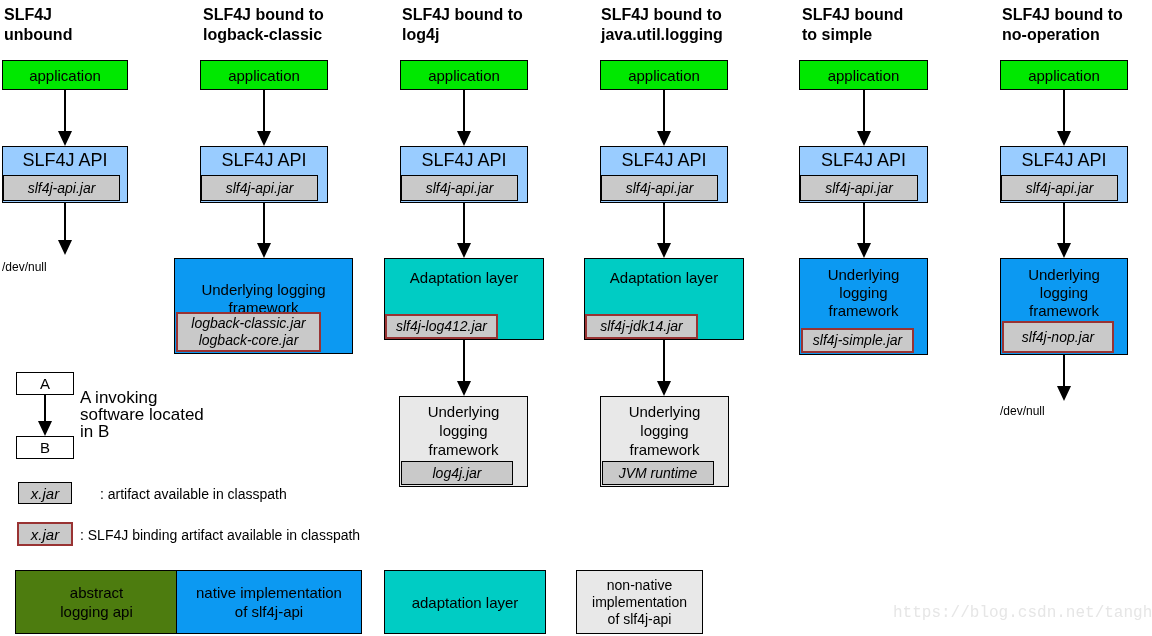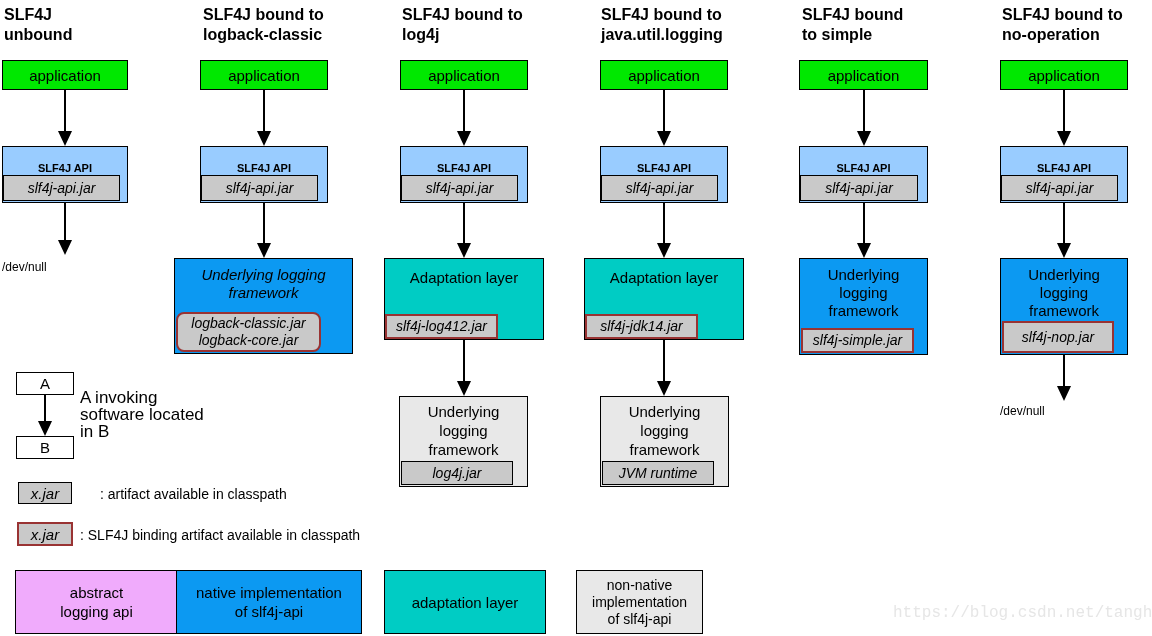--- a/index.html
+++ b/index.html
@@ -4,21 +4,21 @@
 <style>
   html,body{margin:0;padding:0;background:#fff;}
   body{font-family:"Liberation Sans","DejaVu Sans",sans-serif;color:#000;}
   #stage{position:relative;width:1152px;height:636px;background:#fff;overflow:hidden;}
   .pre{white-space:pre-line;}
   .title{position:absolute;top:5px;font-weight:bold;font-size:16px;line-height:20px;white-space:pre-line;}
   .box{position:absolute;border:1px solid #000;box-sizing:border-box;text-align:center;font-size:15px;}
   .center{display:flex;align-items:center;justify-content:center;}
   .app{background:#00e800;}
   .api{background:#99ccff;}
-  .api .lbl{display:block;padding-top:12px;font-size:11px;font-weight:bold;}
+  .api .lbl{display:block;padding-top:4px;font-size:18px;}
   .fw-blue{background:#0c99f2;}
   .fw-gray{background:#e8e8e8;}
   .adapt{background:#00ccc4;}
   .lbl{display:block;line-height:18px;}
   .jar{position:absolute;border:1px solid #000;background:#c9c9c9;font-style:italic;font-size:14px;display:flex;align-items:center;justify-content:center;box-sizing:border-box;line-height:17px;}
   .jar.binding{border:2px solid #993333;}
   .sink{position:absolute;font-weight:normal;font-size:12px;}
   .arrow{position:absolute;width:16px;transform:translateX(-8px);}
   .arrow .al{position:absolute;left:7px;top:0;bottom:13px;width:0;border-left:2px solid #000;}
   .arrow .ah{position:absolute;left:1px;bottom:0;width:0;height:0;border-left:7px solid transparent;border-right:7px solid transparent;border-top:15px solid #000;}
@@ -64,23 +64,23 @@
       </div>
     <div class="box api" style="left:200px;top:146px;width:128px;height:57px;">
       <span class="lbl">SLF4J API</span>
       <span class="jar" style="left:0;bottom:1px;width:117px;height:26px;">slf4j-api.jar</span>
     </div>
     <div class="arrow" style="left:264px;top:203px;height:55px;">
         <i class="al"></i>
         <i class="ah"></i>
       </div>
     <div class="box fw-blue" style="left:174px;top:258px;width:179px;height:96px;">
-      <span class="lbl pre" style="padding-top:7px;font-style:italic;">Underlying logging
-framework</span>
-      <span class="jar binding pre" style="left:1px;bottom:1px;width:145px;height:40px;border-radius:8px;">logback-classic.jar
+      <span class="lbl pre" style="padding-top:22px;">Underlying logging
+framework</span>
+      <span class="jar binding pre" style="left:1px;bottom:1px;width:145px;height:40px;">logback-classic.jar
 logback-core.jar</span>
     </div>
   </div>
 
   <div>
     <div class="title" style="left:402px;">SLF4J bound to
 log4j</div>
     <div class="box app center" style="left:400px;top:60px;width:128px;height:30px;">application</div>
     <div class="arrow" style="left:464px;top:90px;height:56px;">
         <i class="al"></i>
@@ -208,21 +208,21 @@
   </div>
 
   <div>
     <div class="legend-jar" style="left:18px;top:482px;width:54px;height:22px;">x.jar</div>
     <div class="legend-note2" style="left:80px;top:486px;margin-left:20px;">: artifact available in classpath</div>
     <div class="legend-jar binding" style="left:17px;top:522px;width:56px;height:24px;">x.jar</div>
     <div class="legend-note2" style="left:80px;top:527px;">: SLF4J binding artifact available in classpath</div>
   </div>
 
   <div>
-    <div class="key" style="left:15px;width:163px;background:#f0abfc;">abstract
+    <div class="key" style="left:15px;width:163px;background:#4d7c0f;">abstract
 logging api</div>
     <div class="key" style="left:176px;width:186px;background:#0c99f2;">native implementation
 of slf4j-api</div>
     <div class="key" style="left:384px;width:162px;background:#00ccc4;">adaptation layer</div>
     <div class="key" style="left:576px;width:127px;background:#e8e8e8;font-size:14px;line-height:17px;">non-native
 implementation
 of slf4j-api</div>
   </div>
 
   <div class="watermark">https://blog.csdn.net/tanghuan0827</div>

